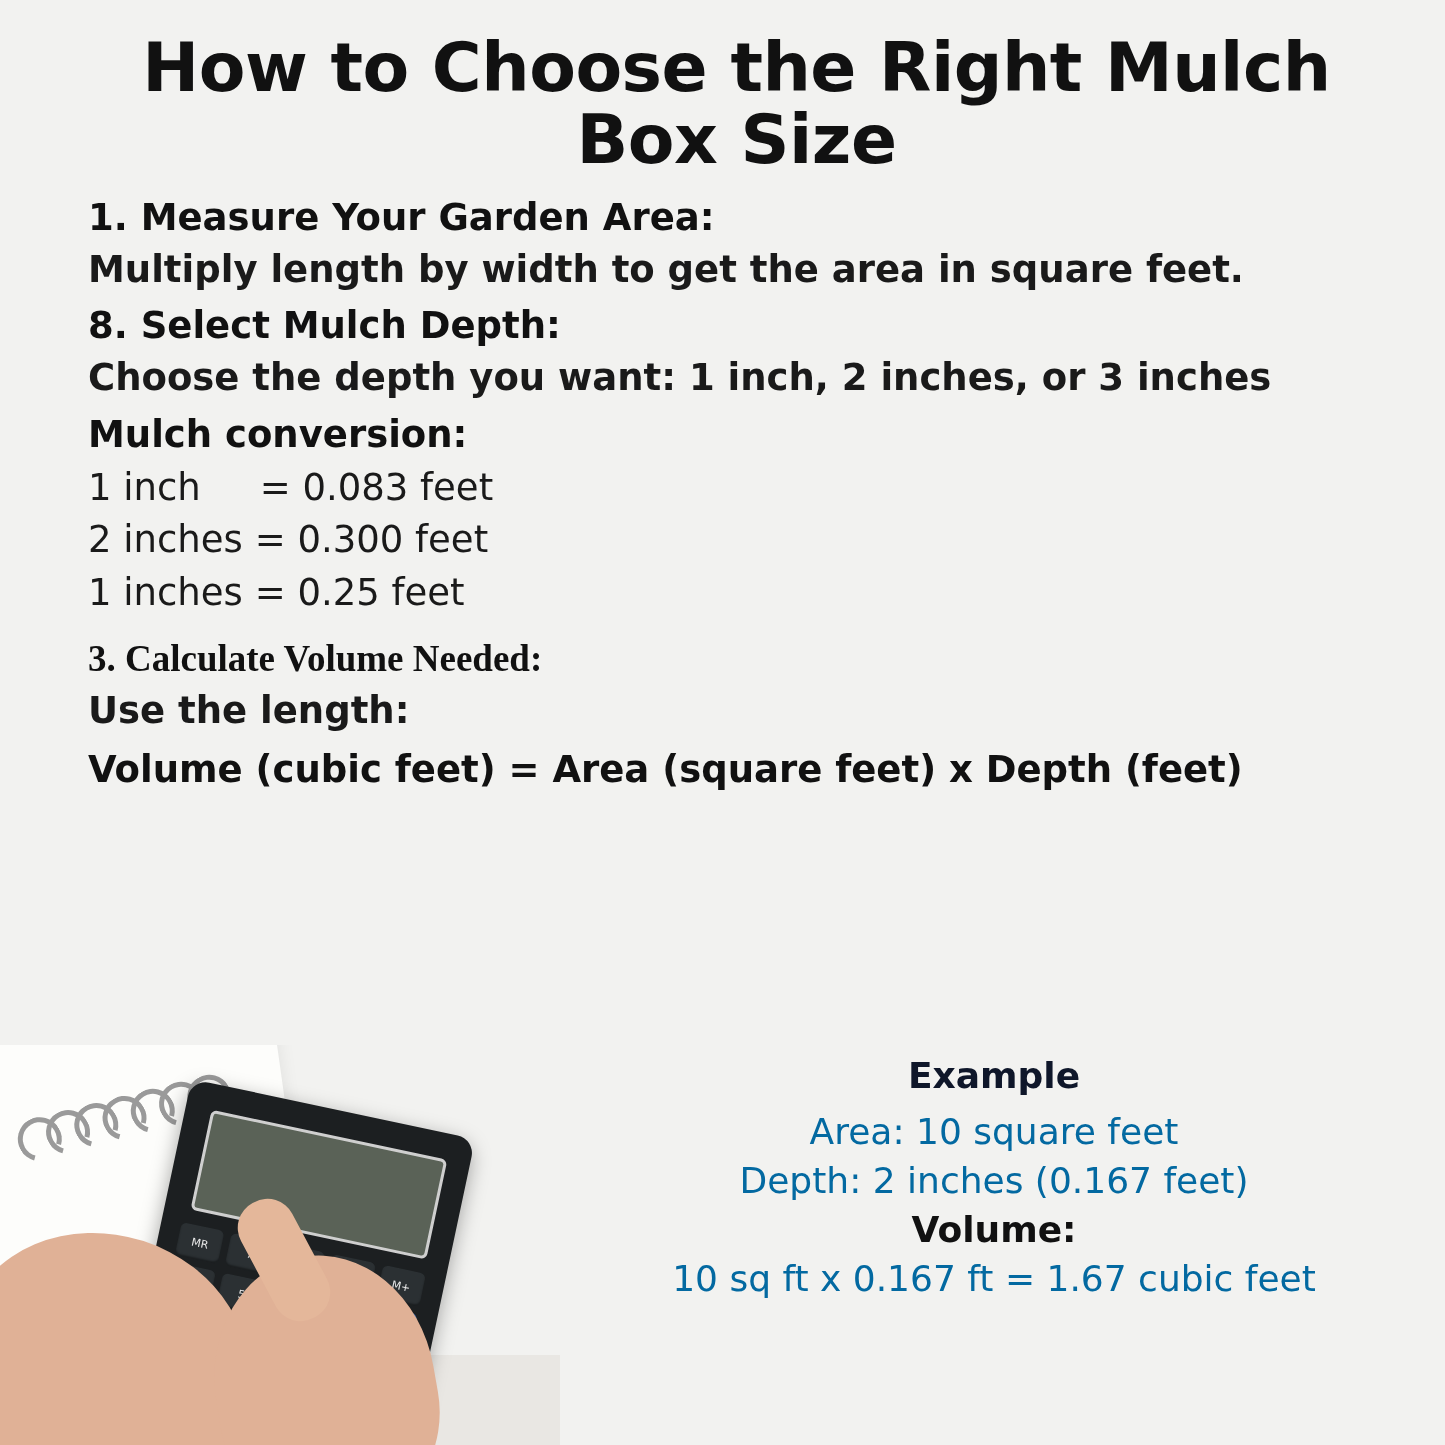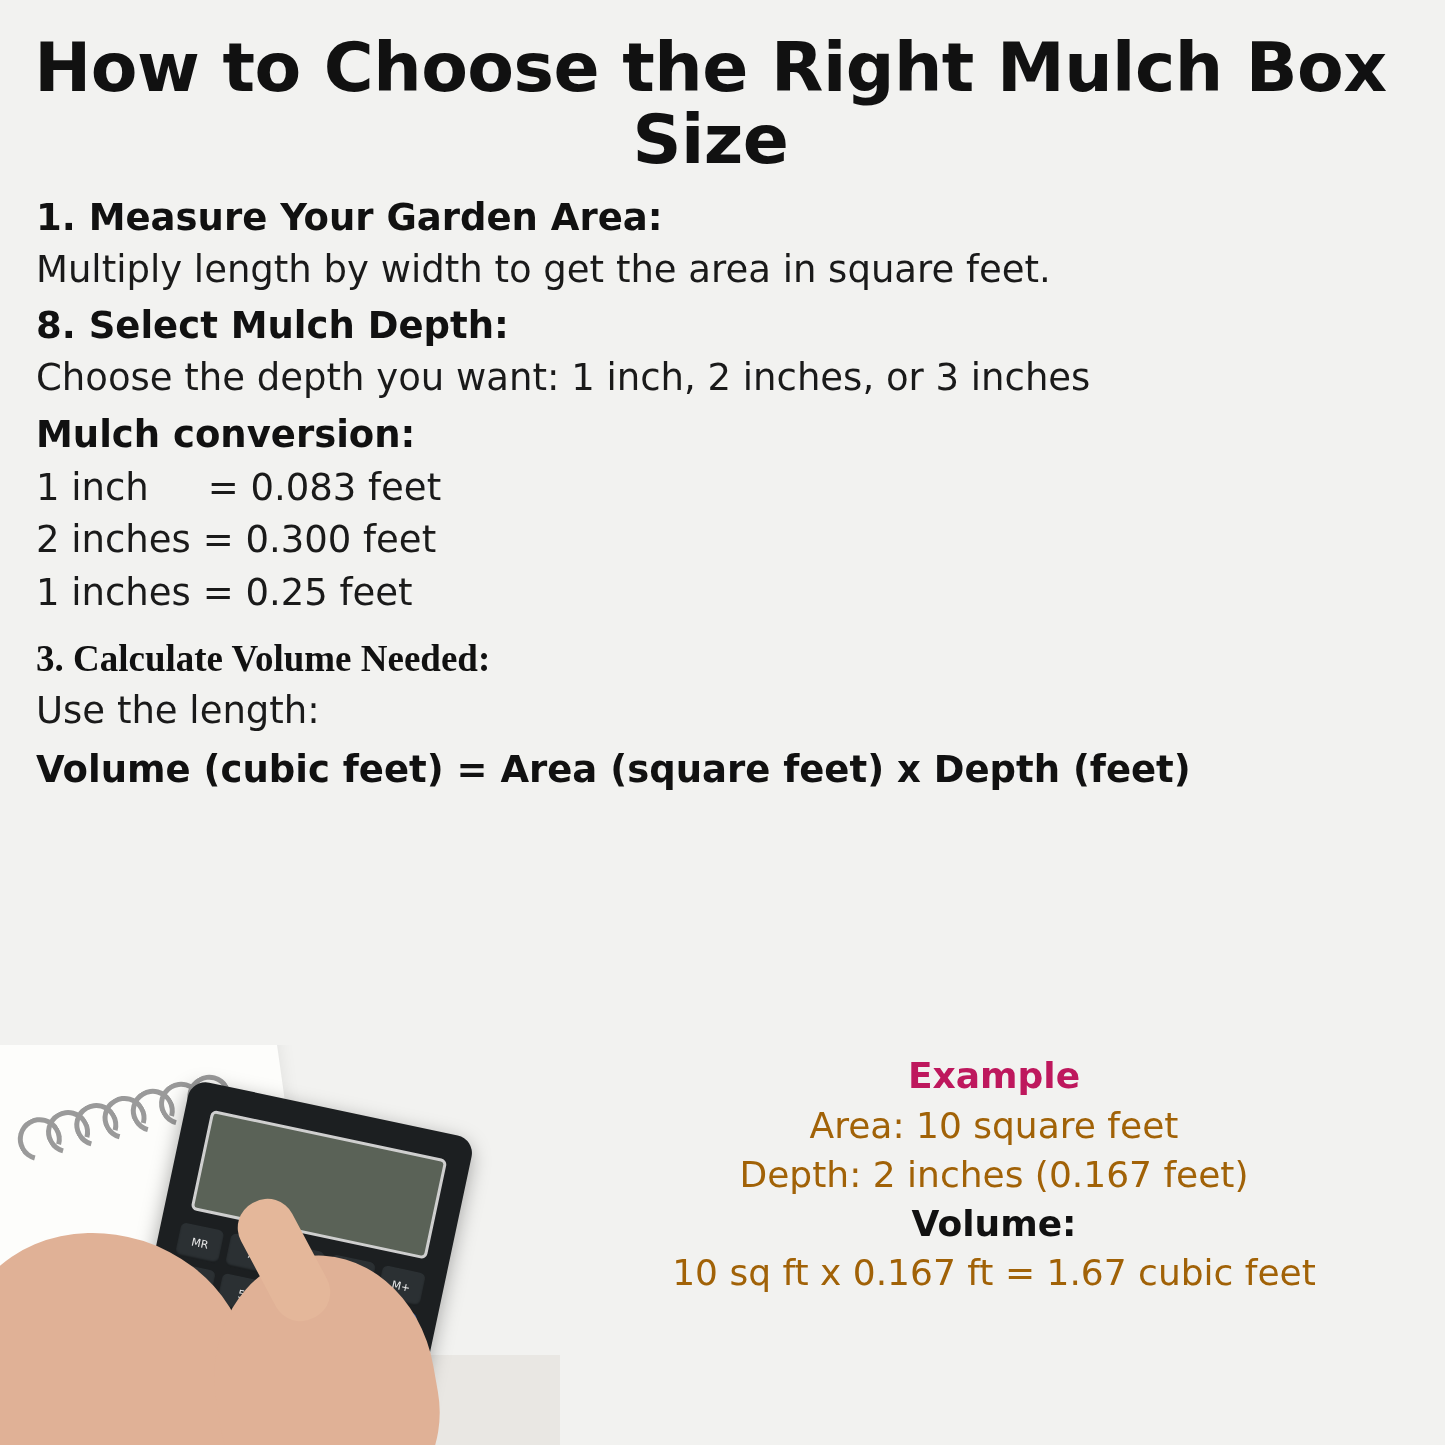--- a/index.html
+++ b/index.html
@@ -13,21 +13,21 @@
     font-family: "DejaVu Sans", sans-serif;
     color: #1a1a1a;
     overflow: hidden;
     position: relative;
   }
   .page {
     position: relative;
     width: 1445px;
     height: 1445px;
     box-sizing: border-box;
-    padding: 32px 56px 0 32px;
+    padding: 32px 56px 0 84px;
     background: #f2f2f0;
   }
   .title {
     font-size: 68px;
     font-weight: bold;
     line-height: 1.06;
     text-align: center;
     letter-spacing: -0.5px;
     margin: 0 0 18px 0;
     color: #111;
@@ -38,21 +38,21 @@
   }
   .step-head {
     font-size: 37px;
     font-weight: bold;
     line-height: 1.28;
     margin: 6px 0 4px 0;
     color: #111;
   }
   .step-body {
     font-size: 37px;
-    font-weight: normal;
+    font-weight: bold;
     line-height: 1.32;
     margin: 0 0 8px 0;
     color: #1a1a1a;
   }
   .conv-line {
     font-size: 37px;
     line-height: 1.42;
     margin: 0;
     white-space: pre;
     color: #1a1a1a;
@@ -76,28 +76,28 @@
   .example {
     position: absolute;
     right: 56px;
     top: 10px;
     width: 790px;
     text-align: center;
   }
   .example-title {
     font-size: 36px;
     font-weight: bold;
-    margin: 0 0 6px 0;
-    color: #be185d;
+    margin: 0 0 12px 0;
+    color: #0f172a;
   }
   .example-line {
     font-size: 36px;
     line-height: 1.36;
     margin: 0;
-    color: #a16207;
+    color: #0369a1;
   }
   .example-line.bold {
     font-weight: bold;
     color: #111;
   }
 
   
   .photo {
     position: absolute;
     left: 0;

